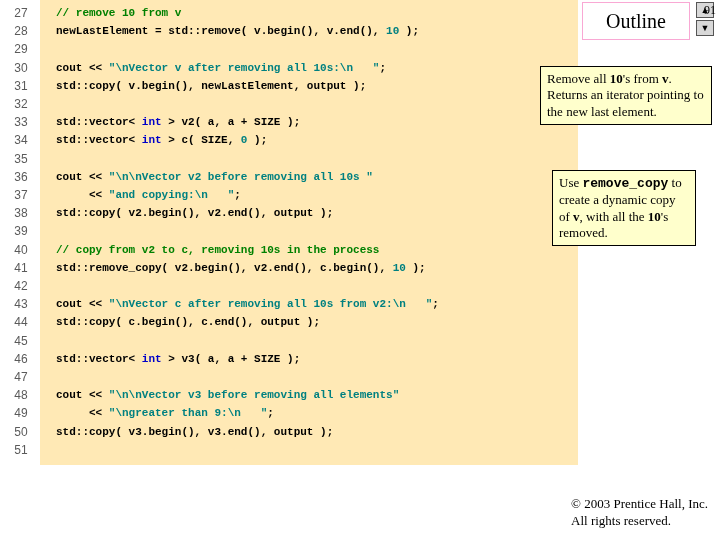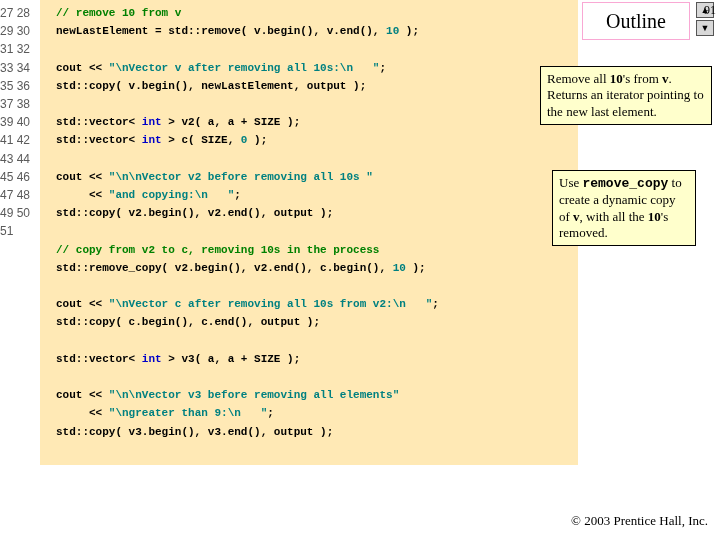--- a/index.html
+++ b/index.html
@@ -21,22 +21,22 @@
     display: flex;
     font-family: "Courier New", monospace;
     font-size: 11px;
     line-height: 18.2px;
     font-weight: bold;
   }
   .line-numbers {
     width: 40px;
     background: #ffffff;
     color: #5a5a5a;
-    text-align: left;
-    padding: 4px 6px 4px 0;
+    text-align: center;
+    padding: 4px 6px 4px 8px;
     font-weight: normal;
     font-family: Arial, sans-serif;
     font-size: 12px;
   }
   .code-lines {
     flex: 1;
     padding: 4px 16px;
     white-space: pre;
     overflow: hidden;
   }
@@ -176,13 +176,14 @@
 <div class="annotation anno1">
   <span>Remove all </span><b>10</b><span>'s from </span><b>v</b><span>. Returns an iterator pointing to the new last element.</span>
 </div>
 
 <div class="annotation anno2">
   <span>Use </span><span class="mono">remove_copy</span><span> to create a dynamic copy of </span><b>v</b><span>, with all the </span><b>10</b><span>'s removed.</span>
 </div>
 
 <div class="copyright">
   <div>© 2003 Prentice Hall, Inc.</div>
+  <div>All rights reserved.</div>
 </div>
 
 </body></html>

